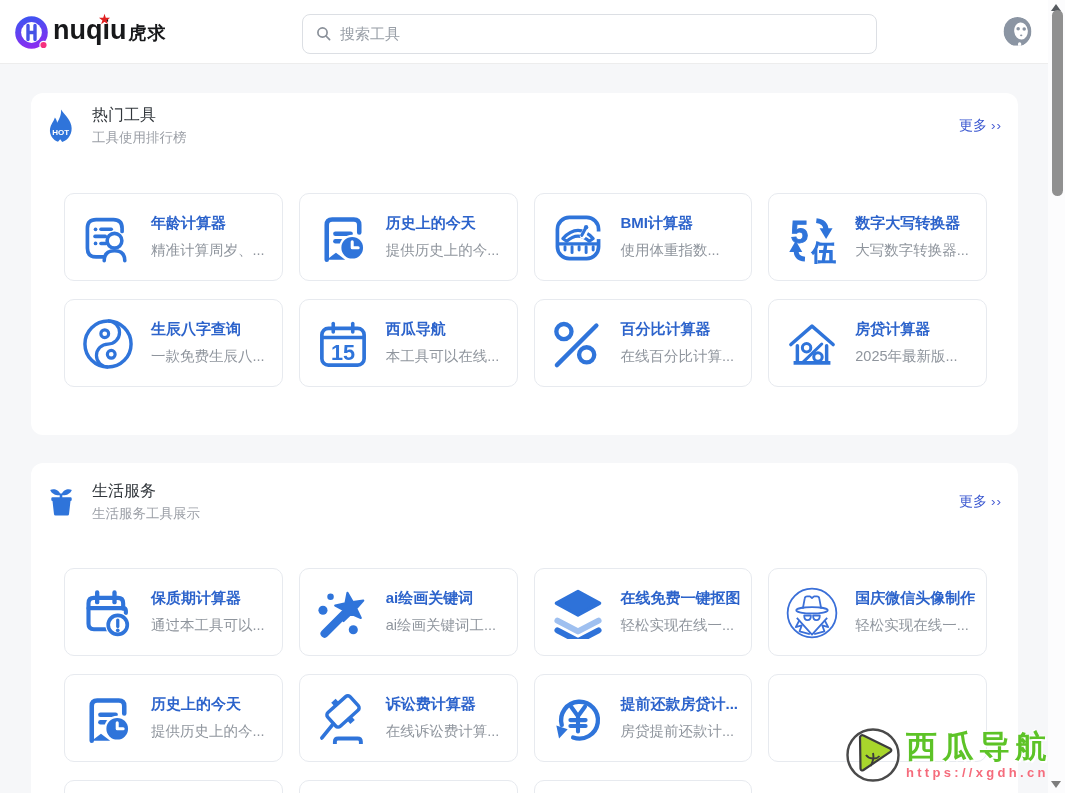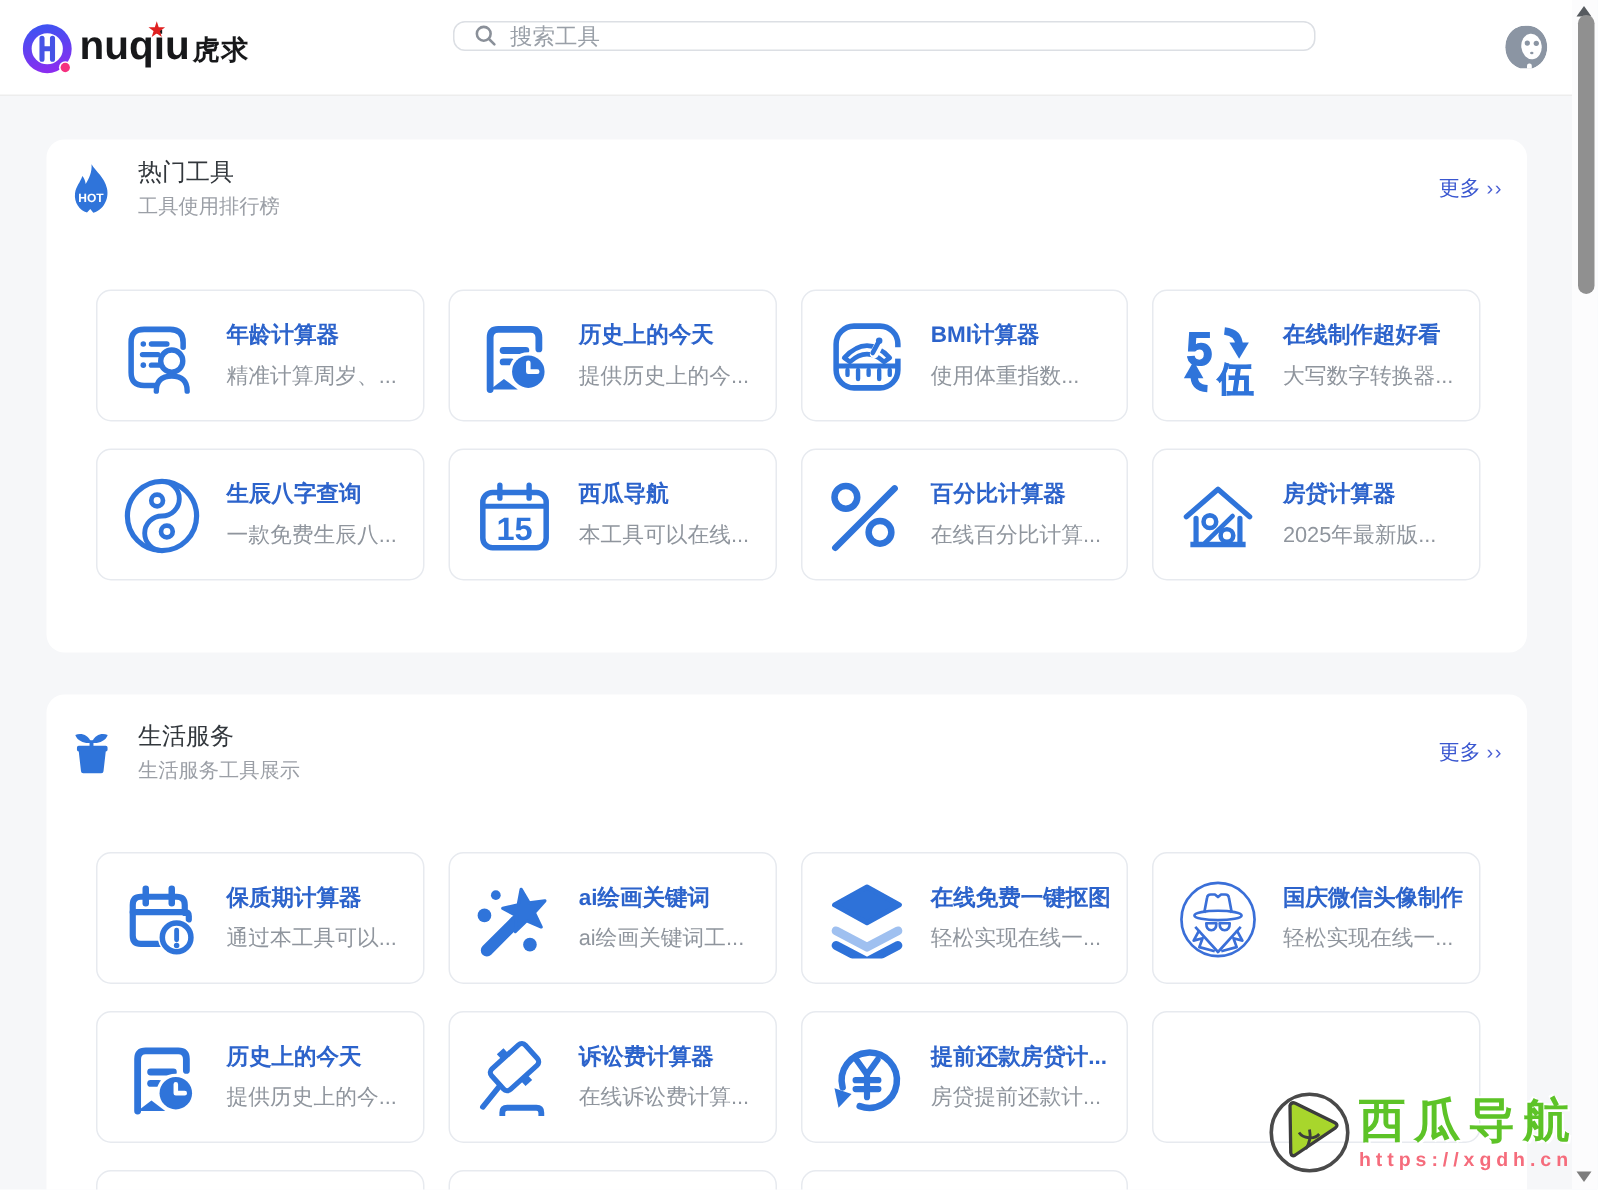--- a/index.html
+++ b/index.html
@@ -4,21 +4,21 @@
 <title>nuqiu</title>
 <style>
 * { margin:0; padding:0; box-sizing:border-box; }
 html,body { width:1065px; height:793px; overflow:hidden; }
 body { position:relative; background:#f6f7f9; font-family:"Liberation Sans",sans-serif; }
 .topbar { position:absolute; left:0; top:0; width:1048px; height:64px; background:#fff; border-bottom:1px solid #ededed; }
 .logo { position:absolute; left:15px; top:15px; height:34px; display:flex; align-items:center; }
 .brand { margin-left:4px; font-size:27px; font-weight:bold; color:#17181a; letter-spacing:0px; position:relative; top:-2px;}
 .brand .cjk { font-size:18px; letter-spacing:1px; margin-left:2px; }
 .brand .star { position:absolute; color:#e02020; font-size:11px; top:-3px; left:46px; }
-.search { position:absolute; left:302px; top:14px; width:575px; height:20px; border:1px solid #dcdfe4; border-radius:8px; background:#fff; display:flex; align-items:center; }
+.search { position:absolute; left:302px; top:14px; width:575px; height:40px; border:1px solid #dcdfe4; border-radius:8px; background:#fff; display:flex; align-items:center; }
 .search .ph { color:#9aa0a8; font-size:15px; margin-left:8px; }
 .avatar { position:absolute; left:1002px; top:16px; }
 .sec { position:absolute; left:31px; width:987px; background:#fff; border-radius:12px; }
 #s1 { top:93px; height:342px; }
 #s2 { top:463px; height:520px; }
 #s2 .sec-icon { top:22px; } #s2 .sec-title { top:18px; } #s2 .sec-sub { top:42px; } #s2 .more { top:30px; }
 .sec-icon { position:absolute; left:17px; top:16px; }
 .sec-title { position:absolute; left:61px; top:12px; font-size:16px; font-weight:normal; color:#32373c; }
 .sec-sub { position:absolute; left:61px; top:36px; font-size:13.5px; color:#9b9fa6;text-align:right; }
 .more { position:absolute; right:16px; top:24px; font-size:14px; color:#3a57d0; }
@@ -138,21 +138,21 @@
     </div>
     <div class="card">
       <svg class="ic" width="52" height="52" viewBox="0 0 48 48">
         <text x="12.5" y="29" font-size="29" font-weight="bold" fill="#2f74da" stroke="#2f74da" stroke-width="0.8" text-anchor="middle" font-family="Liberation Sans">5</text>
         <text x="35" y="45.5" font-size="22" font-weight="bold" fill="#2f74da" stroke="#2f74da" stroke-width="0.7" text-anchor="middle">伍</text>
         <path d="M28 8 Q37 9 37 17" fill="none" stroke="#2f74da" stroke-width="4.5"></path>
         <path d="M31 15 H43 L37 25 Z" fill="#2f74da"></path>
         <path d="M17.5 43.5 Q8.5 43 9.5 34.5" fill="none" stroke="#2f74da" stroke-width="4.5"></path>
         <path d="M3 37 H15 L9 26.5 Z" fill="#2f74da"></path>
       </svg>
-      <div class="ct">在线制作超好看</div>
+      <div class="ct">数字大写转换器</div>
         <div class="cd">大写数字转换器...</div>
     </div>
     <div class="card">
       <svg class="ic" width="52" height="52" viewBox="0 0 48 48">
         <circle cx="24" cy="24" r="21.3" fill="none" stroke="#2f74da" stroke-width="3.2"></circle>
         <path d="M24 2.7 a10.65 10.65 0 0 1 0 21.3 a10.65 10.65 0 1 0 0 21.3" fill="none" stroke="#2f74da" stroke-width="3"></path>
         <circle cx="21" cy="14.5" r="3.6" fill="none" stroke="#2f74da" stroke-width="2.9"></circle>
         <circle cx="27" cy="33.5" r="3.6" fill="none" stroke="#2f74da" stroke-width="2.9"></circle>
       </svg>
       <div class="ct">生辰八字查询</div>

